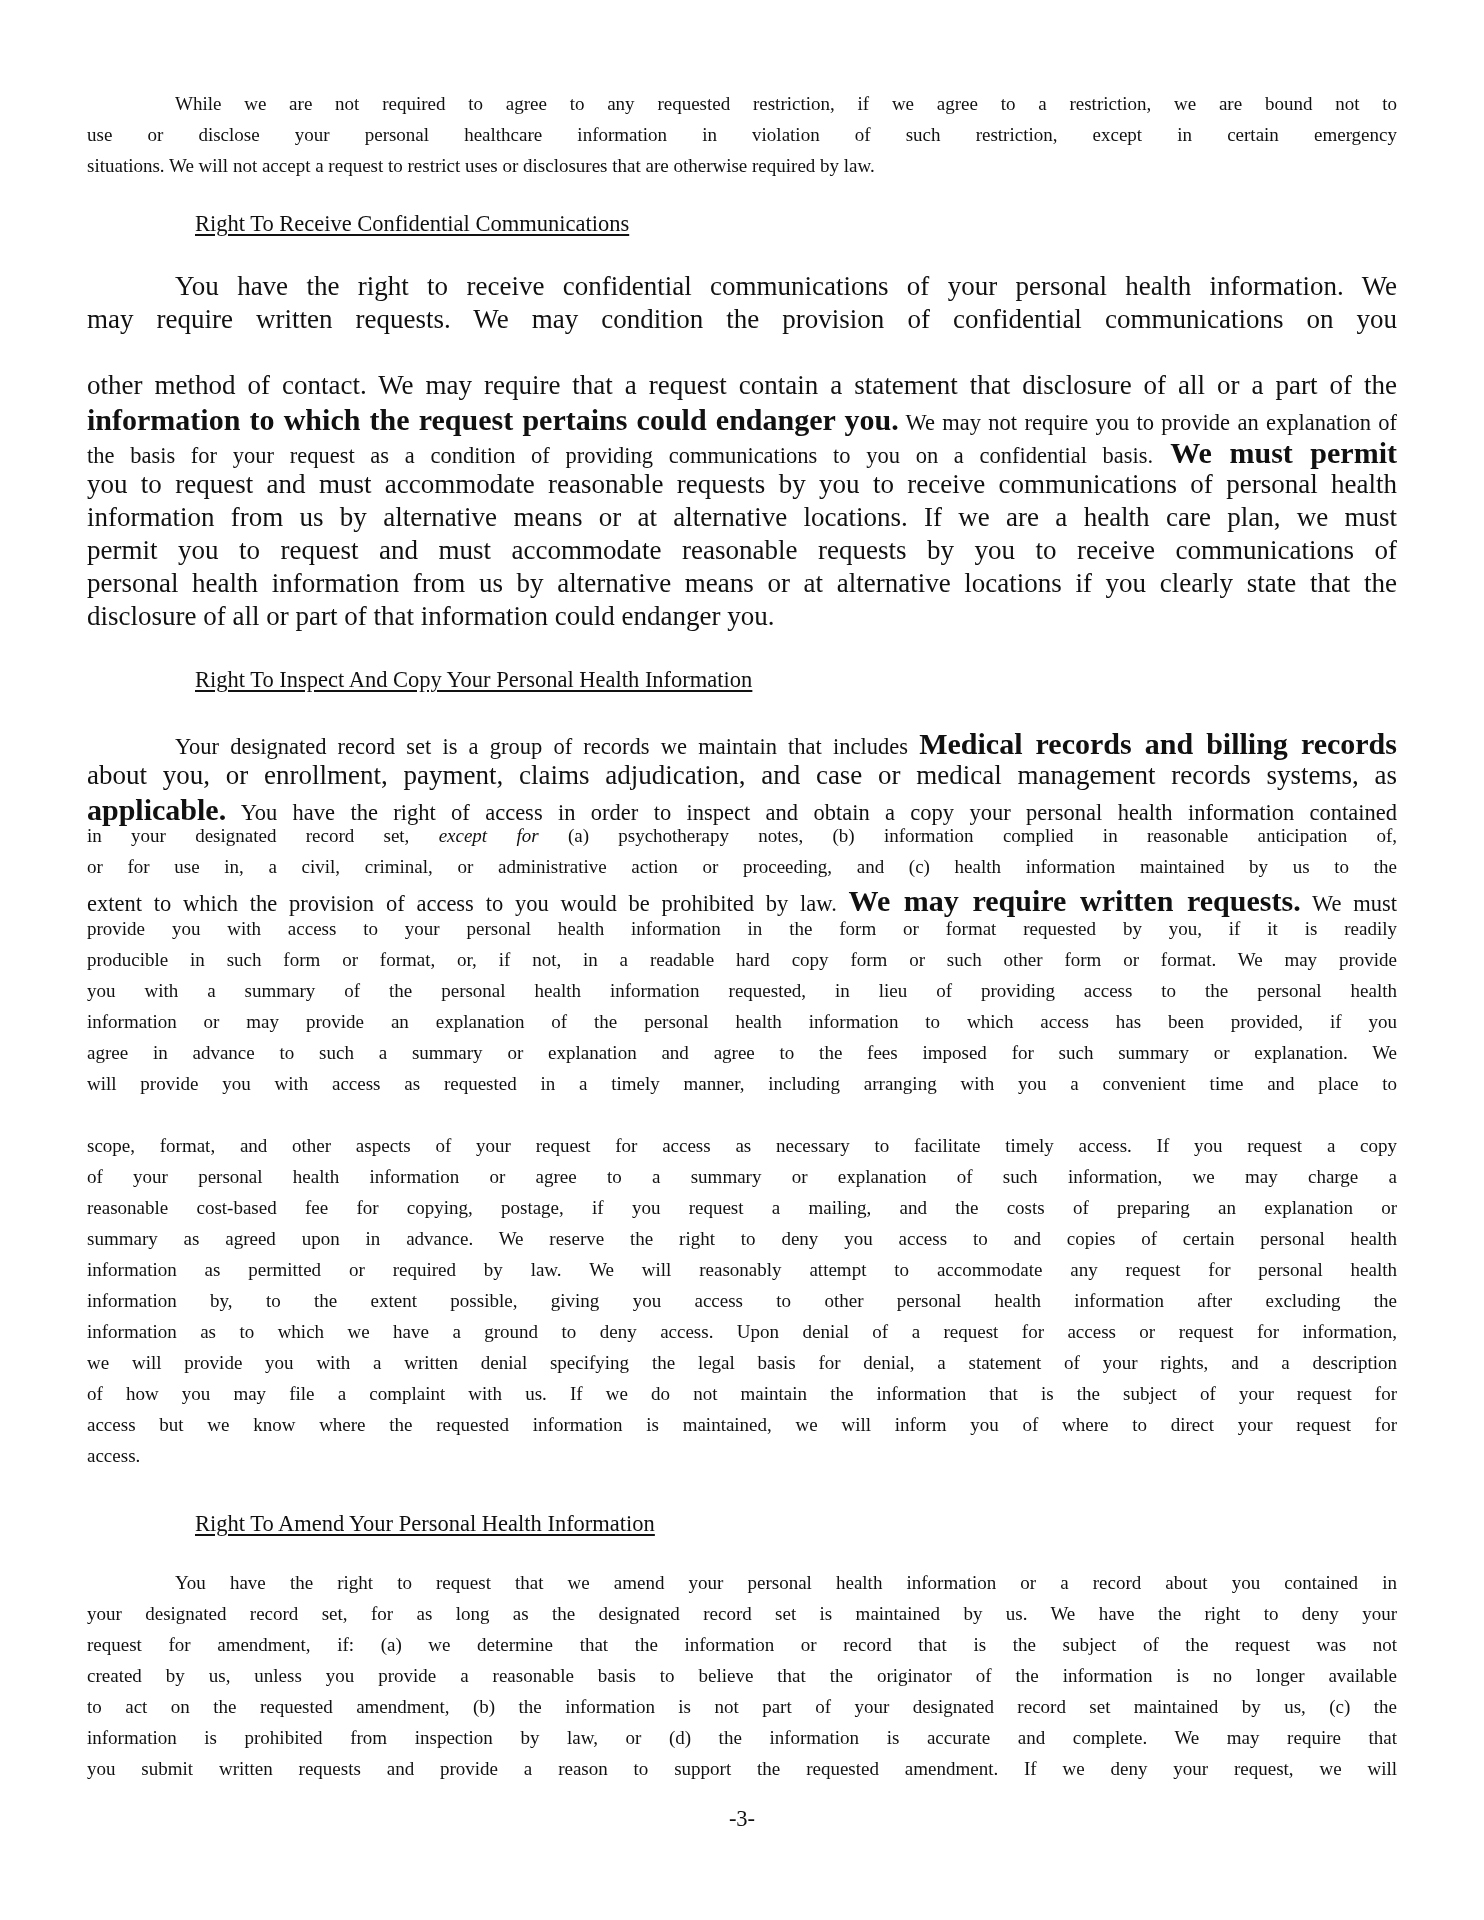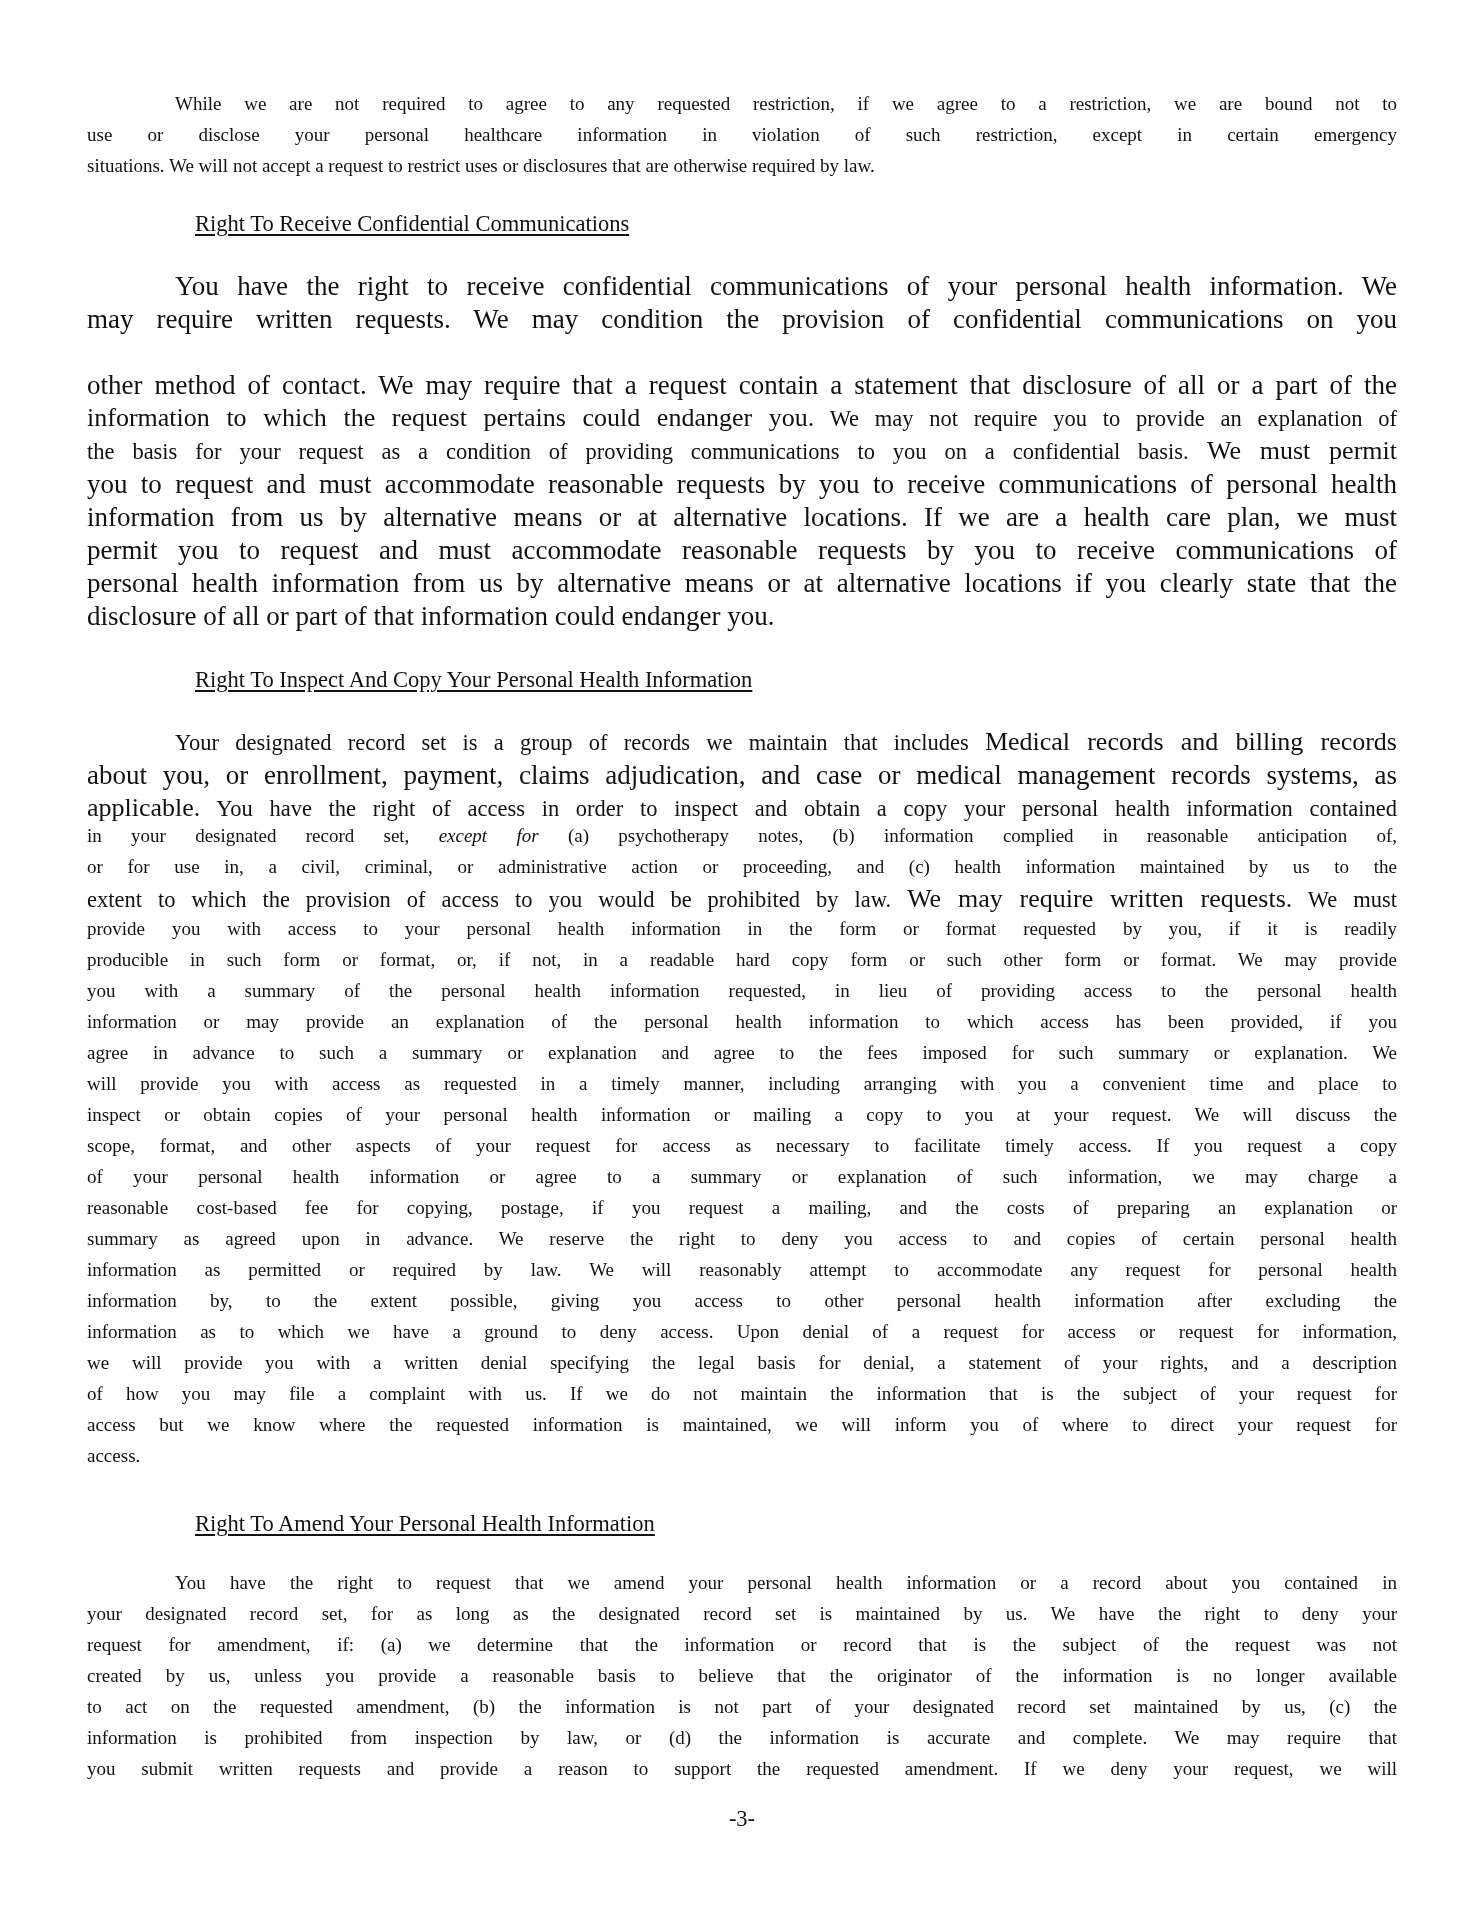--- a/index.html
+++ b/index.html
@@ -8,21 +8,21 @@
   .page { position: absolute; left: 0; top: 0; width: 1484px; height: 1920px; background: #ffffff; }
   .line { position: absolute; left: 87px; width: 1310px; white-space: nowrap;
           text-align: justify; text-align-last: justify; line-height: 1; }
   .line.last { text-align-last: left; }
   .line.indent { left: 175px; width: 1222px; }
   .s { font-size: 19px; }
   .l { font-size: 27px; }
   .heading { position: absolute; left: 175px; font-size: 22.5px; text-decoration: underline;
              text-underline-offset: 3px; white-space: nowrap; line-height: 1; margin-left: 20px; }
   .page-num { position: absolute; left: 0; width: 1484px; text-align: center; font-size: 22.5px; line-height: 1; }
-  .line span.big { font-size: 26px; }
+  .line span.big { font-size: 30px; font-weight: bold; }
   .line span.sm { font-size: 22.5px; }
   em { font-style: italic; }
 </style>
 </head>
 <body>
 
 <div class="page">
 
   <div class="line indent s" style="top:94px">While we are not required to agree to any requested restriction, if we agree to a restriction, we are bound not to</div>
   <div class="line s" style="top:125px">use or disclose your personal healthcare information in violation of such restriction, except in certain emergency</div>
@@ -60,21 +60,20 @@
   <div class="line s" style="top:857px">or for use in, a civil, criminal, or administrative action or proceeding, and (c) health information maintained by us to the</div>
   <div class="line" style="top:886px">
     <span class="sm">extent to which the provision of access to you would be prohibited by law.  </span><span class="big">We may require written requests.</span><span class="sm">  We must</span>
   </div>
   <div class="line s" style="top:919px">provide you with access to your personal health information in the form or format requested by you, if it is readily</div>
   <div class="line s" style="top:950px">producible in such form or format, or, if not, in a readable hard copy form or such other form or format.  We may provide</div>
   <div class="line s" style="top:981px">you with a summary of the personal health information requested, in lieu of providing access to the personal health</div>
   <div class="line s" style="top:1012px">information or may provide an explanation of the personal health information to which access has been provided, if you</div>
   <div class="line s" style="top:1043px">agree in advance to such a summary or explanation and agree to the fees imposed for such summary or explanation. We</div>
   <div class="line s" style="top:1074px">will provide you with access as requested in a timely manner, including arranging with you a convenient time and place to</div>
-  <div class="line s" style="top:1105px">inspect or obtain copies of your personal health information or mailing a copy to you at your request.  We will discuss the</div>
   <div class="line s" style="top:1136px">scope, format, and other aspects of your request for access as necessary to facilitate timely access.  If you request a copy</div>
   <div class="line s" style="top:1167px">of your personal health information or agree to a summary or explanation of such information, we may charge a</div>
   <div class="line s" style="top:1198px">reasonable cost-based fee for copying, postage, if you request a mailing, and the costs of preparing an explanation or</div>
   <div class="line s" style="top:1229px">summary as agreed upon in advance. We reserve the right to deny you access to and copies of certain personal health</div>
   <div class="line s" style="top:1260px">information as permitted or required by law.  We will reasonably attempt to accommodate any request for personal health</div>
   <div class="line s" style="top:1291px">information by, to the extent possible, giving you access to other personal health information after excluding the</div>
   <div class="line s" style="top:1322px">information as to which we have a ground to deny access.  Upon denial of a request for access or request for information,</div>
   <div class="line s" style="top:1353px">we will provide you with a written denial specifying the legal basis for denial, a statement of your rights, and a description</div>
   <div class="line s" style="top:1384px">of how you may file a complaint with us.  If we do not maintain the information that is the subject of your request for</div>
   <div class="line s" style="top:1415px">access but we know where the requested information is maintained, we will inform you of where to direct your request for</div>

